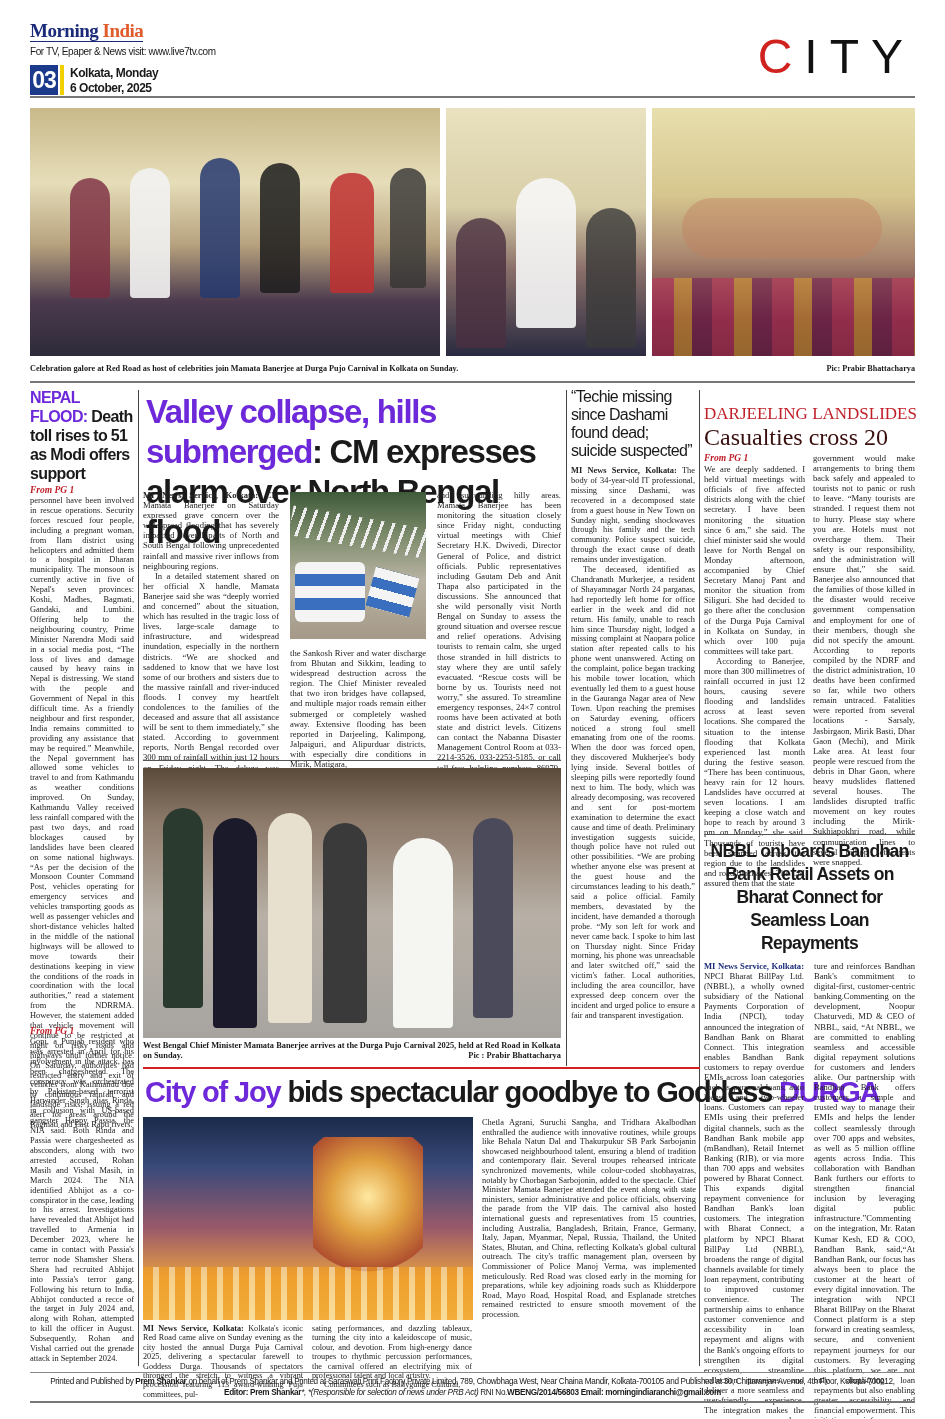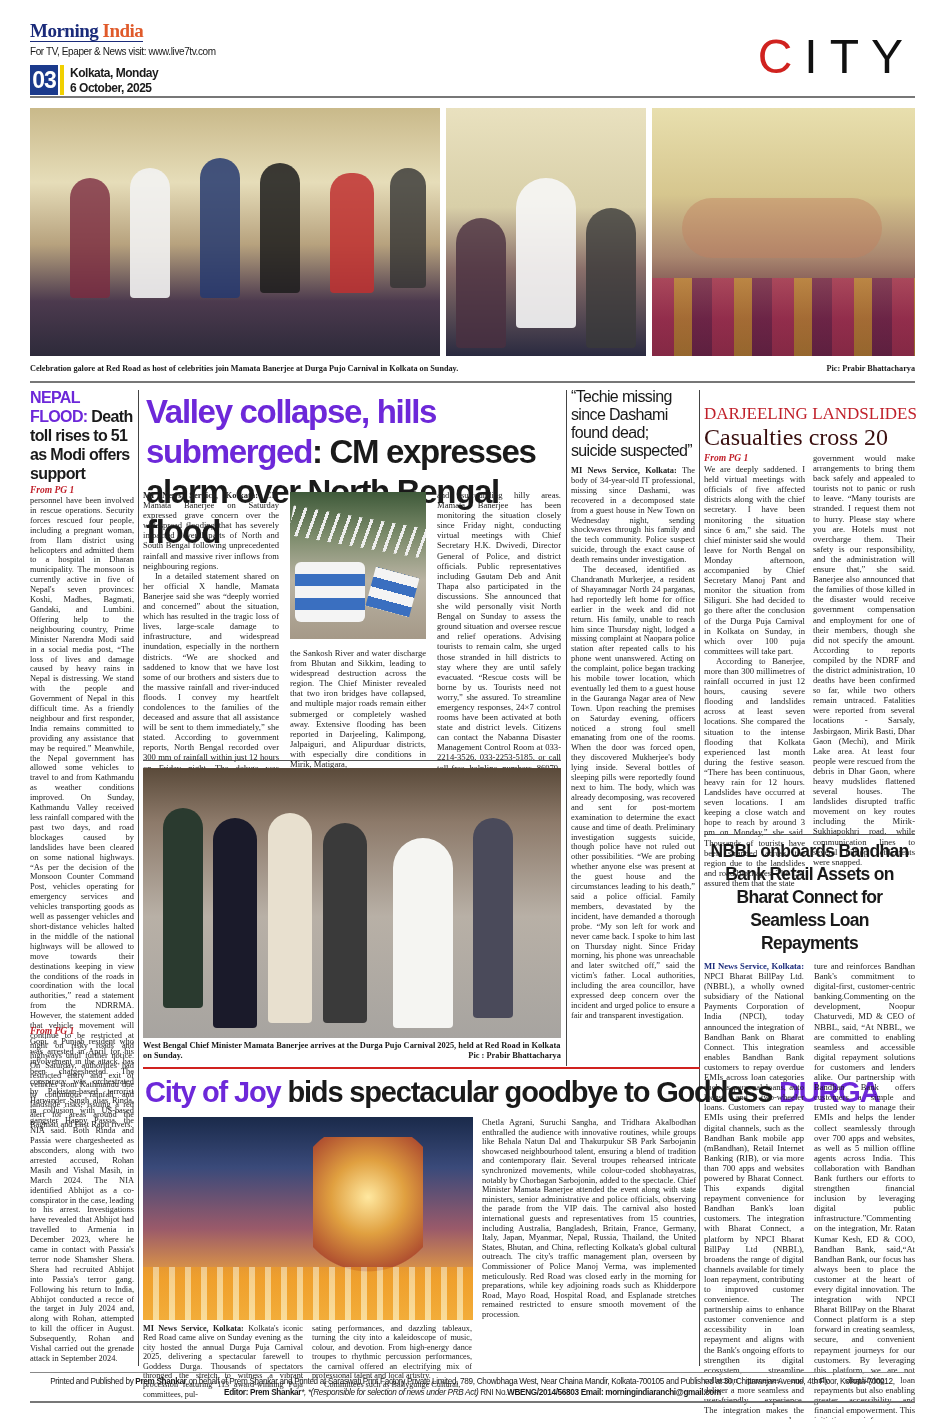--- a/index.html
+++ b/index.html
@@ -97,21 +97,21 @@
   <div class="abs" style="left:250px;top:70px;width:60px;height:190px;background:#f5f5f2;border-radius:30px 30px 4px 4px;"></div>
   <div class="abs" style="left:330px;top:50px;width:40px;height:200px;background:#4a4a5a;border-radius:20px 20px 4px 4px;"></div>
 </div>
 <div class="abs caption" style="left:143px;top:1041px;width:418px;line-height:10px;">West Bengal Chief Minister Mamata Banerjee arrives at the Durga Pujo Carnival 2025, held at Red Road in Kolkata on Sunday.</div>
 <div class="abs caption" style="left:420px;top:1051px;width:141px;text-align:right;line-height:10px;">Pic : Prabir Bhattacharya</div>
 
 <div class="vrule" style="left:566px;top:390px;height:676px;"></div>
 <div class="abs" style="left:571px;top:388px;width:124px;">
   <div class="cond" style="font-size:16px;line-height:18px;margin-bottom:6px;">“Techie missing since Dashami found dead; suicide suspected”</div>
   <div class="body-text" style="font-size:8.4px;line-height:9.9px;">
-    <p class="first"><span class="lead">MI News Service, Kolkata:</span> <span>The body of 34-year-old IT professional, missing since Dashami, was recovered in a decomposed state from a guest house in New Town on Wednesday night, sending shockwaves through his family and the tech community. Police suspect suicide, through the exact cause of death remains under investigation.</span></p>
+    <p class="first"><span class="lead">MI News Service, Kolkata:</span> <span>The body of 34-year-old IT professional, missing since Dashami, was recovered in a decomposed state from a guest house in New Town on Sunday night, sending shockwaves through his family and the tech community. Police suspect suicide, through the exact cause of death remains under investigation.</span></p>
     <p>The deceased, identified as Chandranath Murkerjee, a resident of Shayamnagar North 24 parganas, had reportedly left home for office earlier in the week and did not return. His family, unable to reach him since Thursday night, lodged a missing complaint at Naopara police station after repeated calls to his phone went unanswered. Acting on the complaint, police began tracking his mobile tower location, which eventually led them to a guest house in the Gauranga Nagar area of New Town. Upon reaching the premises on Saturday evening, officers noticed a strong foul smell emanating from one of the rooms. When the door was forced open, they discovered Mukherjee's body lying inside. Several bottles of sleeping pills were reportedly found next to him. The body, which was already decomposing, was recovered and sent for post-mortem examination to determine the exact cause and time of death. Preliminary investigation suggests suicide, though police have not ruled out other possibilities. “We are probing whether anyone else was present at the guest house and the circumstances leading to his death,” said a police official. Family members, devastated by the incident, have demanded a thorough probe. “My son left for work and never came back. I spoke to him last on Thursday night. Since Friday morning, his phone was unreachable and later switched off,” said the victim's father. Local authorities, including the area councillor, have expressed deep concern over the incident and urged police to ensure a fair and transparent investigation.</p>
   </div>
 </div>
 <div class="vrule" style="left:699px;top:390px;height:976px;"></div>
 
 <div class="hrule" style="left:143px;top:1067px;width:557px;background:#d0221f;height:2px;"></div>
 <div class="abs cond" style="left:145px;top:1074px;width:555px;font-size:29px;line-height:36px;font-weight:bold;white-space:nowrap;">
   <span class="red">City of Joy</span><span> bids spectacular goodbye to Goddess </span><span class="red">DURGA</span>
 </div>
 <div class="abs photo" style="left:143px;top:1117px;width:330px;height:203px;background:linear-gradient(180deg,#1a2a4a 0%,#3a4a7a 25%,#9a5a6a 55%,#e8a040 80%,#f0c060 100%);">

